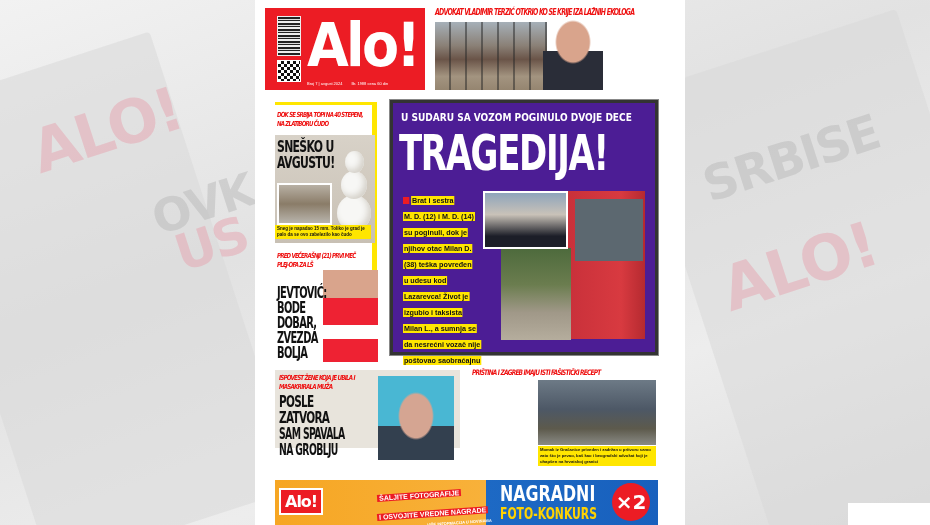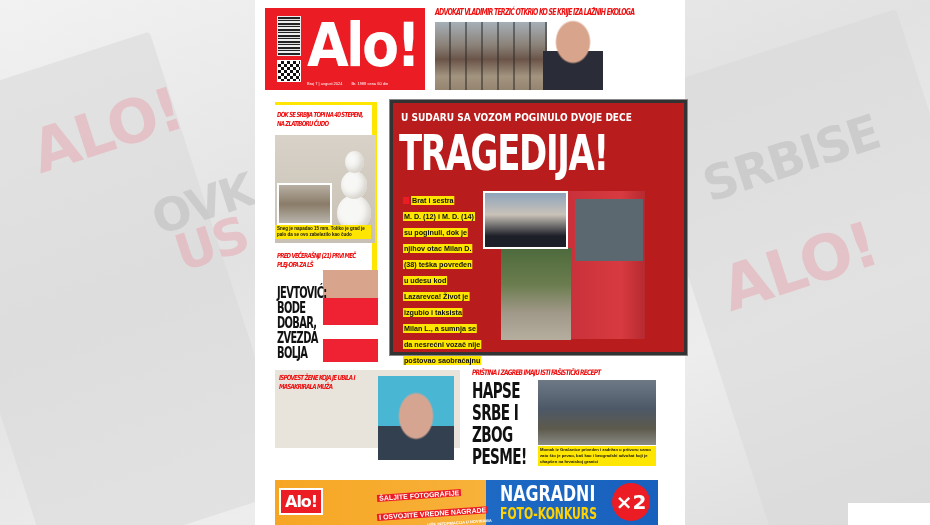--- a/index.html
+++ b/index.html
@@ -22,21 +22,21 @@
 .crowd{position:absolute;left:0;top:14px;width:112px;height:68px;background:linear-gradient(180deg,#a6b0b8 0%,#8a8076 35%,#6a5448 55%,#a39480 80%,#958570 100%)}
 .crowd:after{content:"";position:absolute;inset:0;background:repeating-linear-gradient(90deg,transparent 0 14px,rgba(40,40,40,.5) 14px 16px)}
 .man{position:absolute;left:108px;top:12px;width:60px;height:70px;background:radial-gradient(ellipse 18px 22px at 30px 22px,#d9a48c 90%,transparent 100%),linear-gradient(180deg,transparent 45%,#2a2d38 45%)}
 .dilas{position:absolute;left:158px;top:14px;line-height:20px;font-size:20px}
 .leftcol{position:absolute;left:20px;top:102px;width:102px;height:255px;border-right:5px solid #ffe600;border-top:3px solid #ffe600}
 .snow-img{position:absolute;left:0;top:30px;width:100px;height:108px;background:linear-gradient(180deg,#d8d2c8 0%,#c8c0b4 100%)}
 .snowman{position:absolute;border-radius:50%;background:#f7f7f5;box-shadow:inset -3px -3px 6px #d4d0c8}
 .forest{position:absolute;left:2px;top:78px;width:55px;height:42px;background:linear-gradient(180deg,#b8b0a4 0%,#8a7c68 50%,#b8b4ac 100%);border:2px solid #fff}
 .caption-y{background:#ffe600;color:#111;font-size:4.5px;font-weight:700;line-height:6px;padding:1px 2px}
 .jev-img{position:absolute;left:48px;top:165px;width:55px;height:92px;background:linear-gradient(180deg,#d9a48c 0 30%,#e23 30% 60%,#fff 60% 75%,#e23 75%)}
-.mainbox{position:absolute;left:135px;top:100px;width:297px;height:255px;background:#b91c1c;border:3px solid #333;outline:1px solid #888}
+.mainbox{position:absolute;left:135px;top:100px;width:268px;height:255px;background:#4c1d95;border:3px solid #333;outline:1px solid #888}
 .yl{display:inline;background:#ffe600;color:#111;font-size:8px;font-weight:700;line-height:13px;box-decoration-break:clone;-webkit-box-decoration-break:clone;padding:0 1px}
 .train{position:absolute;left:172px;top:88px;width:80px;height:148px;background:linear-gradient(90deg,#c8303a 0%,#d83a40 70%,#b52a30 100%)}
 .train-win{position:absolute;left:182px;top:96px;width:68px;height:62px;background:#5c6870}
 .scene{position:absolute;left:108px;top:145px;width:70px;height:92px;background:linear-gradient(180deg,#4d6a3c 0%,#6b7d4f 40%,#a09888 70%,#b5ad9d 100%)}
 .family{position:absolute;left:90px;top:88px;width:85px;height:58px;background:linear-gradient(180deg,#8ea4bb 0%,#c9c2b8 40%,#1c1e28 80%);border:2px solid #fff}
 .bottomleft{position:absolute;left:20px;top:370px;width:185px;height:78px;background:#e8e4dc}
 .woman{position:absolute;left:103px;top:6px;width:76px;height:84px;background:radial-gradient(ellipse 18px 24px at 38px 40px,#d5a592 90%,transparent 100%),linear-gradient(180deg,#49b7d3 0%,#49b7d3 60%,#33404f 60%)}
 .bottomright{position:absolute;left:213px;top:368px;width:190px;height:100px}
 .police{position:absolute;left:70px;top:12px;width:118px;height:65px;background:linear-gradient(180deg,#6d7a86 0%,#4d5866 45%,#5d5a4c 75%,#8a8b85 100%)}
 .banner{position:absolute;left:20px;top:480px;width:383px;height:45px;background:linear-gradient(90deg,#f6a623 0%,#f8b13a 55%,#1d69c4 55%,#1860bd 100%)}
@@ -80,20 +80,24 @@
 
   <div class="leftcol">
     <div style="position:absolute;left:0;top:0;width:100px;height:140px">
       <div class="kicker-red cond" style="position:absolute;left:2px;top:6px;font-size:7px;transform:scaleX(.78);line-height:9px;white-space:normal;width:120px">DOK SE SRBIJA TOPI NA 40 STEPENI, NA ZLATIBORU ČUDO</div>
       <div class="snow-img">
         <div class="snowman" style="left:62px;top:60px;width:34px;height:36px"></div>
         <div class="snowman" style="left:66px;top:36px;width:26px;height:28px"></div>
         <div class="snowman" style="left:70px;top:16px;width:19px;height:22px"></div>
       </div>
       <div class="forest"></div>
+      <div style="position:absolute;left:2px;top:34px;line-height:16px">
+        <div class="cond" style="font-size:16px;color:#111;transform:scaleX(.68)">SNEŠKO U</div>
+        <div class="cond" style="font-size:16px;color:#111;transform:scaleX(.68)">AVGUSTU!</div>
+      </div>
       <div class="caption-y" style="position:absolute;left:0;top:120px;width:96px">Sneg je napadao 15 mm. Toliko je grad je palo da se ovo zabelezilo kao čudo</div>
     </div>
 
     <div style="position:absolute;left:0;top:145px;width:100px;height:110px">
       <div class="kicker-red cond" style="position:absolute;left:2px;top:2px;font-size:7px;transform:scaleX(.78);line-height:9px;white-space:normal;width:115px">PRED VEČERAŠNJI (21) PRVI MEČ PLEJ-OFA ZA LŠ</div>
       <div class="jev-img" style="top:20px"></div>
       <div style="position:absolute;left:2px;top:36px;line-height:15px">
         <div class="cond" style="font-size:15px;color:#111;transform:scaleX(.66)">JEVTOVIĆ:</div>
         <div class="cond" style="font-size:15px;color:#111;transform:scaleX(.66)">BODE</div>
         <div class="cond" style="font-size:15px;color:#111;transform:scaleX(.66)">DOBAR,</div>
@@ -122,31 +126,31 @@
       <div><span class="yl">Milan L., a sumnja se</span></div>
       <div><span class="yl">da nesrećni vozač nije</span></div>
       <div><span class="yl">poštovao saobraćajnu</span></div>
       <div><span class="yl">signalizaciju</span></div>
     </div>
   </div>
 
   <div class="bottomleft">
     <div class="kicker-red cond" style="position:absolute;left:4px;top:4px;font-size:7px;line-height:9px;transform:scaleX(.8);white-space:normal;width:125px">ISPOVEST ŽENE KOJA JE UBILA I MASAKRIRALA MUŽA</div>
     <div class="woman"></div>
+    <div style="position:absolute;left:4px;top:24px;line-height:16px">
+      <div class="cond" style="font-size:15px;color:#111;transform:scaleX(.7)">POSLE</div>
+      <div class="cond" style="font-size:15px;color:#111;transform:scaleX(.7)">ZATVORA</div>
+      <div class="cond" style="font-size:15px;color:#111;transform:scaleX(.62)">SAM SPAVALA</div>
+      <div class="cond" style="font-size:15px;color:#111;transform:scaleX(.62)">NA GROBLJU</div>
+    </div>
   </div>
 
   <div class="bottomright">
     <div class="kicker-red cond" style="position:absolute;left:4px;top:0;font-size:7.5px;transform:scaleX(.78)">PRIŠTINA I ZAGREB IMAJU ISTI FAŠISTIČKI RECEPT</div>
     <div class="police"></div>
-    <div style="position:absolute;left:4px;top:12px;line-height:22px">
-      <div class="cond" style="font-size:22px;color:#111;transform:scaleX(.62)">HAPSE</div>
-      <div class="cond" style="font-size:22px;color:#111;transform:scaleX(.62)">SRBE I</div>
-      <div class="cond" style="font-size:22px;color:#111;transform:scaleX(.62)">ZBOG</div>
-      <div class="cond" style="font-size:22px;color:#111;transform:scaleX(.62)">PESME!</div>
-    </div>
     <div class="caption-y" style="position:absolute;left:70px;top:78px;width:118px;font-size:4.2px">Momak iz Gračanice priveden i zadržan u pritvoru samo zato što je pevao, baš kao i beogradski advokat koji je uhapšen na hrvatskoj granici</div>
   </div>
 
   <div class="banner">
     <div class="banner-logo">Alo!</div>
     <div style="position:absolute;left:102px;top:4px">
       <div class="redtag">ŠALJITE FOTOGRAFIJE</div><br>
       <div class="redtag" style="margin-top:1px">I OSVOJITE VREDNE NAGRADE</div>
       <div style="color:#fff;font-size:4px;font-weight:700;margin-left:50px;transform:rotate(-4deg)">VIŠE INFORMACIJA U NOVINAMA</div>
     </div>

